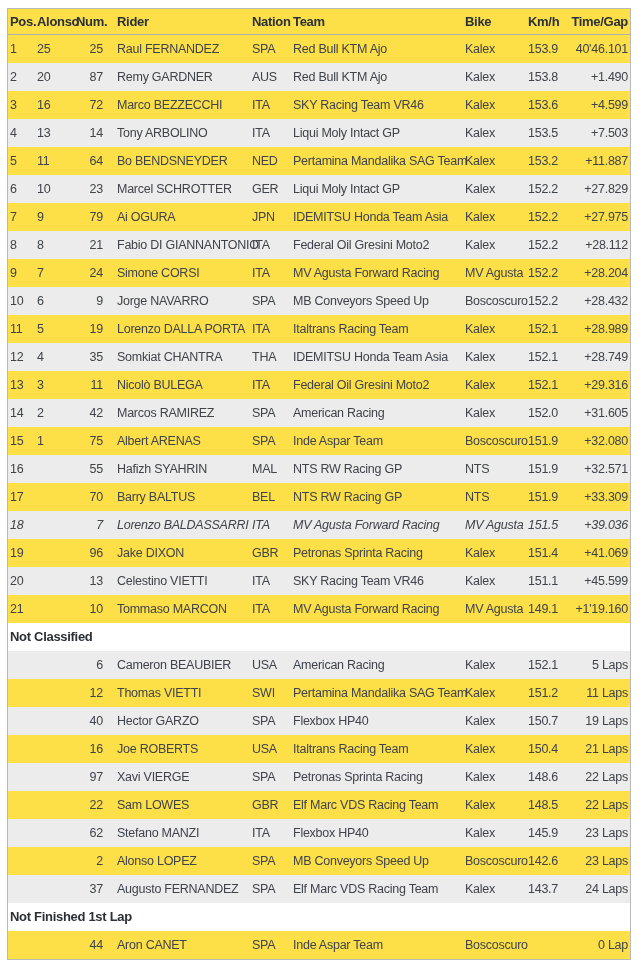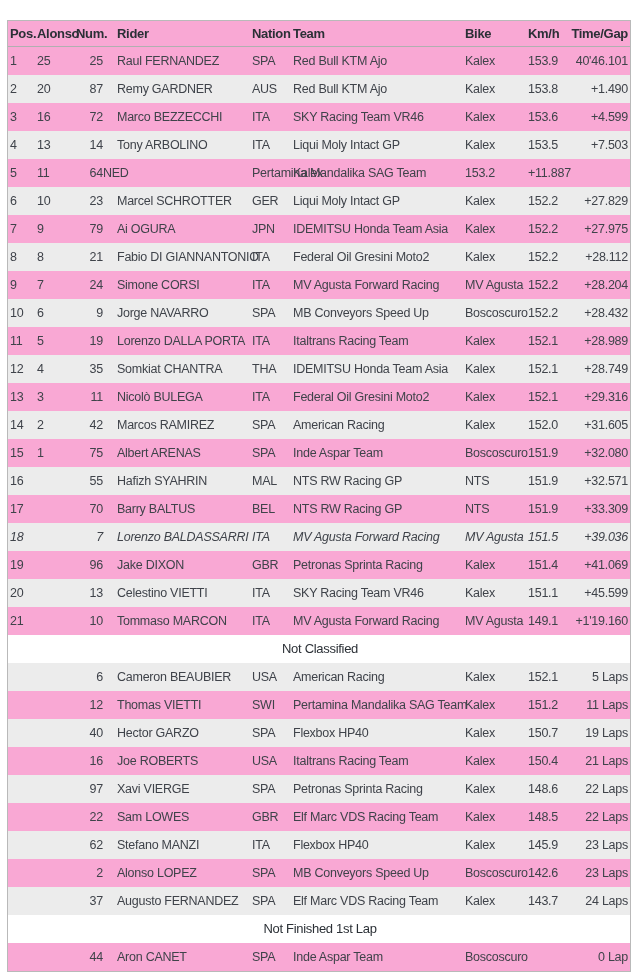--- a/index.html
+++ b/index.html
@@ -7,22 +7,21 @@
     position:relative;
     width:638px;height:976px;
     background:#ffffff;
     font-family:"Liberation Sans", sans-serif;
     -webkit-font-smoothing:antialiased;
   }
   .results-table{
     position:absolute;left:7px;top:8px;
     width:622px;
     border:1px solid #b9b9b9;
-    background:#f9a8d4;
-    margin-top:12px;
+    background:#fde047;
   }
   .row, .header-row{
     display:grid;
     grid-template-columns:27px 41px 27px 149px 41px 172px 63px 37px 65px;
     align-items:center;
     white-space:nowrap;
   }
   .header-row{
     height:25px;
     border-bottom:1px solid #b0b0b0;
@@ -40,27 +39,26 @@
     font-size:12.5px;
     color:#3f434a;
     letter-spacing:-0.25px;
     line-height:28px;
     overflow:visible;
   }
   .section-row{
     height:28px;
     line-height:28px;
     font-size:13px;
-    font-weight:normal;
+    font-weight:bold;
     color:#2b3036;
     letter-spacing:-0.3px;
     padding-left:2px;
     background:#ffffff;
     white-space:nowrap;
-    text-align:center;
   }
   .c0{padding-left:2px;}
   .c1{padding-left:2px;}
   .c2{text-align:right;}
   .c3{padding-left:14px;}
   .c7{text-align:left;}
   .c8{text-align:right;padding-right:2px;}
 </style>
 </head>
 <body style="background: rgb(255, 255, 255);">
@@ -120,20 +118,21 @@
           <div class="cell c4">ITA</div>
           <div class="cell c5">Liqui Moly Intact GP</div>
           <div class="cell c6">Kalex</div>
           <div class="cell c7">153.5</div>
           <div class="cell c8">+7.503</div>
         </div>
         <div class="row">
           <div class="cell c0">5</div>
           <div class="cell c1">11</div>
           <div class="cell c2">64</div>
+          <div class="cell c3">Bo BENDSNEYDER</div>
           <div class="cell c4">NED</div>
           <div class="cell c5">Pertamina Mandalika SAG Team</div>
           <div class="cell c6">Kalex</div>
           <div class="cell c7">153.2</div>
           <div class="cell c8">+11.887</div>
         </div>
         <div class="row alt" style="background: rgb(236, 236, 236);">
           <div class="cell c0">6</div>
           <div class="cell c1">10</div>
           <div class="cell c2">23</div>

